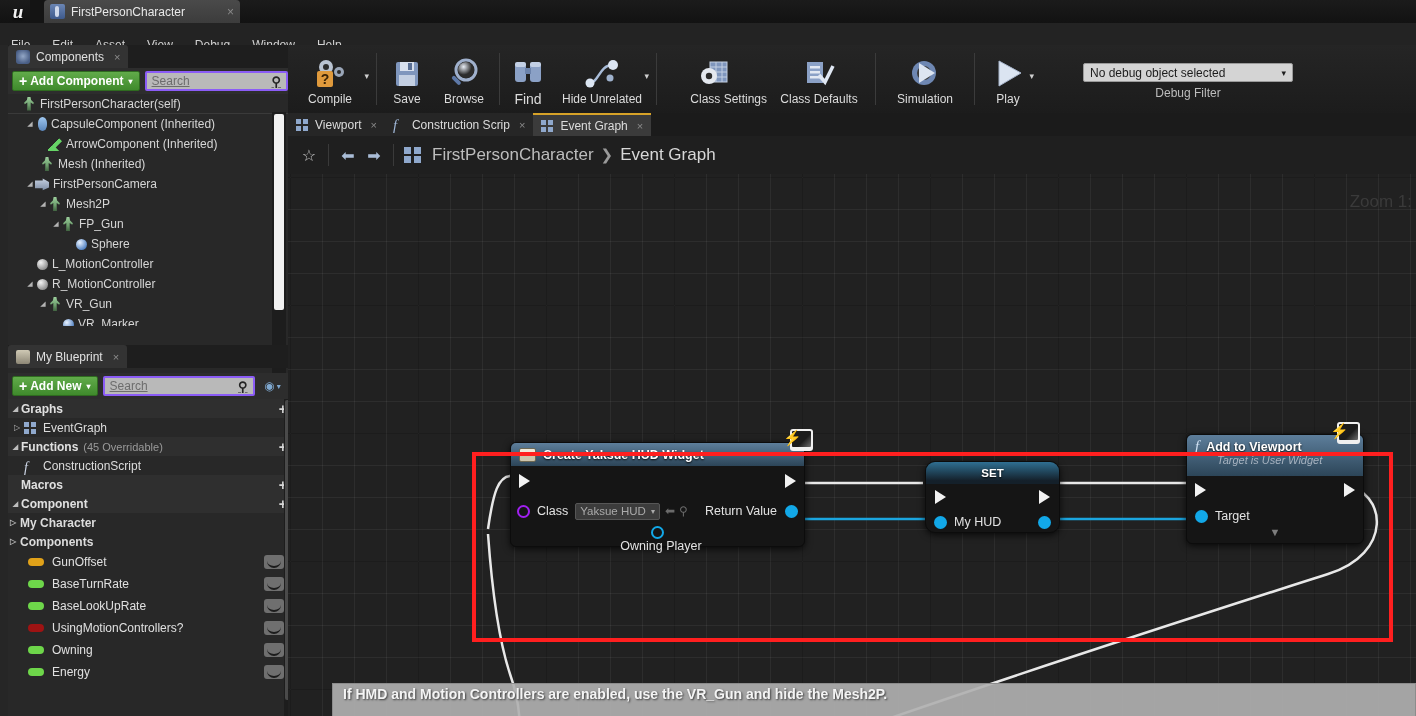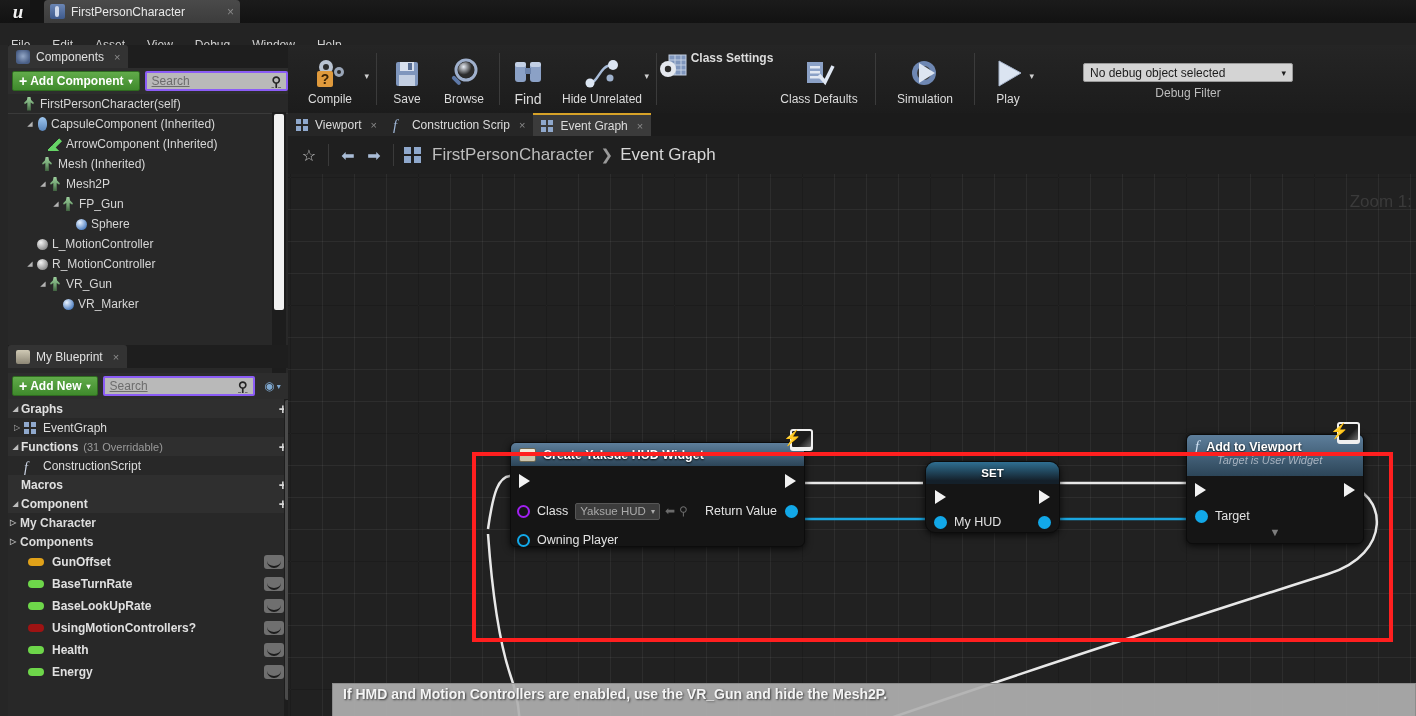--- a/index.html
+++ b/index.html
@@ -86,21 +86,21 @@
   .sectionhdr .plus{ margin-left:auto; margin-right:3px; color:#d6d6d6; font-size:14px; font-weight:bold; }
 
   .bprow{ height:19px; display:flex; align-items:center; font-size:12px; color:#dcdcdc; padding-left:6px; }
   .bprow .gi{ width:14px; height:12px; margin-right:5px; flex:0 0 auto; }
   .gi.graph{ background:
      linear-gradient(#8fa8cc,#8fa8cc) 0 0/5px 5px no-repeat,
      linear-gradient(#8fa8cc,#8fa8cc) 7px 0/5px 5px no-repeat,
      linear-gradient(#8fa8cc,#8fa8cc) 0 7px/5px 5px no-repeat,
      linear-gradient(#8fa8cc,#8fa8cc) 7px 7px/5px 5px no-repeat; }
   .gi.func{ color:#cfd8e8; font-family:"Liberation Serif",serif; font-style:italic; font-size:13px; }
-  .varrow{ height:22px; display:flex; align-items:center; font-size:12px; color:#e0e0e0; padding-left:20px;font-weight:bold; }
+  .varrow{ height:22px; display:flex; align-items:center; font-size:12px; color:#e0e0e0; padding-left:20px; }
   .varpill{ width:16px; height:8px; border-radius:4px; margin-right:8px; flex:0 0 auto; }
   .eyeicon{ width:20px; height:14px; margin-left:auto; margin-right:8px; background:#6f6f6f;
     border-radius:3px; position:relative; flex:0 0 auto; }
   .eyeicon:after{ content:""; position:absolute; left:3px; top:4px; width:14px; height:7px;
     border-bottom:2px solid #1c1c1c; border-radius:0 0 10px 10px; }
 
   .sb-v{ position:absolute; background:#f2f2f2; border-radius:2px; }
   .sb-track{ position:absolute; background:#1d1d1d; }
 
   
@@ -234,20 +234,25 @@
         <div class="trow" style="padding-left: 30px;">
           <span class="arr"></span>
           <span class="ci arrow"></span>
           <span>ArrowComponent (Inherited)</span>
         </div>
         <div class="trow" style="padding-left: 22px;">
           <span class="arr"></span>
           <span class="ci mesh"></span>
           <span>Mesh (Inherited)</span>
         </div>
+        <div class="trow" style="padding-left: 17px;">
+          <span class="arr">◢</span>
+          <span class="ci cam"></span>
+          <span>FirstPersonCamera</span>
+        </div>
         <div class="trow" style="padding-left: 30px;">
           <span class="arr">◢</span>
           <span class="ci mesh"></span>
           <span>Mesh2P</span>
         </div>
         <div class="trow" style="padding-left: 43px;">
           <span class="arr">◢</span>
           <span class="ci mesh"></span>
           <span>FP_Gun</span>
         </div>
@@ -312,21 +317,21 @@
           <span class="plus">+</span>
         </div>
         <div class="bprow">
           <span class="arr" style="width: 10px; font-size: 8px; color: rgb(179, 179, 179);">▷</span>
           <span class="gi graph"></span>
           <span>EventGraph</span>
         </div>
         <div class="sectionhdr">
           <span class="arr">◢</span>
           <span>Functions</span>
-          <span class="sub">(31 Overridable)</span>
+          <span class="sub">(45 Overridable)</span>
           <span class="plus">+</span>
         </div>
         <div class="bprow">
           <span class="arr" style="width: 10px; font-size: 8px; color: rgb(179, 179, 179);"></span>
           <span class="gi func" style="color: rgb(207, 216, 232); font-family: &quot;Liberation Serif&quot;, serif; font-style: italic; font-size: 14px; width: 14px; margin-right: 5px;">f</span>
           <span>ConstructionScript</span>
         </div>
         <div class="sectionhdr">
           <span class="arr"></span>
           <span>Macros</span>
@@ -360,21 +365,21 @@
           <span>BaseLookUpRate</span>
           <span class="eyeicon"></span>
         </div>
         <div class="varrow">
           <span class="varpill" style="background: rgb(158, 19, 19);"></span>
           <span>UsingMotionControllers?</span>
           <span class="eyeicon"></span>
         </div>
         <div class="varrow">
           <span class="varpill" style="background: rgb(110, 214, 74);"></span>
-          <span>Health</span>
+          <span>Owning</span>
           <span class="eyeicon"></span>
         </div>
         <div class="varrow">
           <span class="varpill" style="background: rgb(110, 214, 74);"></span>
           <span>Energy</span>
           <span class="eyeicon"></span>
         </div>
       </div>
 
     <div class="sb-track" style="left:276px; top:354px; width:8px; height:362px;">
@@ -435,21 +440,21 @@
           <div style="width: 36px; height: 34px; margin: 0px auto; position: relative;"><svg width="36" height="34">
               <path d="M6 26 C 14 26 16 8 28 8" stroke="#a8bcd8" stroke-width="2.5" fill="none"></path>
               <circle cx="6" cy="26" r="4.5" fill="#dce6f3"></circle>
               <circle cx="29" cy="8" r="5" fill="#dce6f3"></circle>
               <circle cx="26" cy="21" r="3.5" fill="#9fb2cd"></circle>
             </svg></div>
           <div style="font-size: 12px; color: rgb(220, 220, 220); margin-top: 1px; white-space: nowrap;">Hide Unrelated</div>
           <span style="position: absolute; right: 3px; top: 26px; font-size: 9px; color: rgb(207, 207, 207);">▾</span>
         </div>
         <div style="width: 1px; margin: 8px 4px; background: rgb(59, 59, 59);"></div>
-        <div style="width: 106px; display: flex; flex-direction: row; align-items: flex-start; justify-content: center; padding-top: 5px; position: relative; font-weight: bold;">
+        <div style="width: 106px; display: flex; flex-direction: column; align-items: flex-end; justify-content: center; padding-top: 5px; position: relative;">
           <div style="width: 36px; height: 34px; margin: 0px auto; position: relative;"><svg width="36" height="34">
               <rect x="14" y="5" width="17" height="20" fill="#7f96bd" stroke="#c3cfe2"></rect>
               <path d="M14 10 h17 M14 15 h17 M14 20 h17 M20 5 v20 M26 5 v20" stroke="#c3cfe2" stroke-width="1"></path>
               <circle cx="13" cy="19" r="8" fill="#e4e8ef"></circle>
               <circle cx="13" cy="19" r="3.2" fill="#2b2b2b"></circle>
             </svg></div>
           <div style="font-size: 12px; color: rgb(220, 220, 220); margin-top: 1px; white-space: nowrap;">Class Settings</div>
         </div>
         <div style="width: 104px; display: flex; flex-direction: column; align-items: center; justify-content: center; padding-top: 5px; position: relative;">
           <div style="width: 36px; height: 34px; margin: 0px auto; position: relative;"><svg width="36" height="34">
@@ -579,21 +584,21 @@
           <span class="pinlbl" style="margin-left:7px;">Class</span>
           <span class="combo" style="margin-left:7px;">
             <span>Yaksue HUD</span>
             <span class="cc">▾</span>
           </span>
           <span style="margin-left:5px;color:#6a6a6a;font-size:12px;">⬅</span>
           <span style="margin-left:4px;color:#6a6a6a;font-size:12px;">⚲</span>
           <span class="pinlbl" style="margin-left:auto;">Return Value</span>
           <span class="dotpin" style="background:#12a8e8; margin-left:8px;"></span>
         </div>
-        <div class="pinrow" style="padding:0 6px; height:28px;">
+        <div class="pinrow" style="padding:0 6px; height:28px;flex-direction:column;">
           <span class="ringpin" style="border-color:#12a8e8;"></span>
           <span class="pinlbl" style="margin-left:7px;">Owning Player</span>
         </div>
       </div>
       <div class="bp-badge" style="left:495px; top:255px;">
         <div class="scr"></div>
         <div class="bolt">⚡</div>
       </div>
 
       <div class="node" style="left:637px; top:287px; width:135px; height:72px; border-radius:10px;">

